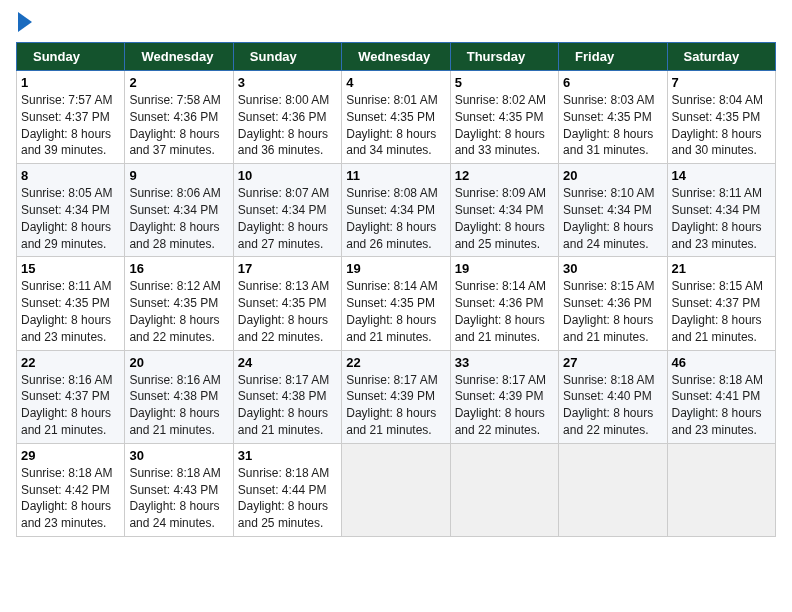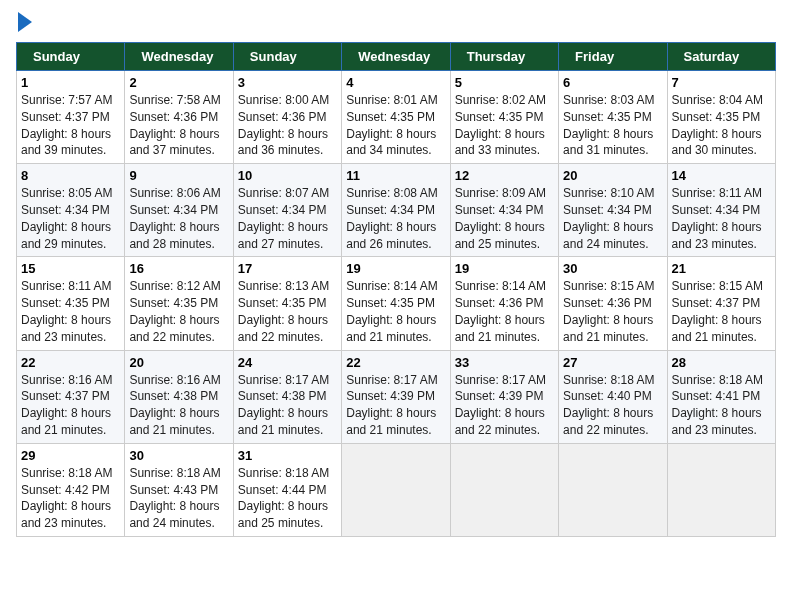--- a/index.html
+++ b/index.html
@@ -224,21 +224,21 @@
         </td>
         <td>
           <span class="day-num">33</span>
           <div class="cell-text">Sunrise: 8:17 AM<br>Sunset: 4:39 PM<br>Daylight: 8 hours<br>and 22 minutes.</div>
         </td>
         <td>
           <span class="day-num">27</span>
           <div class="cell-text">Sunrise: 8:18 AM<br>Sunset: 4:40 PM<br>Daylight: 8 hours<br>and 22 minutes.</div>
         </td>
         <td>
-          <span class="day-num">28</span>
+          <span class="day-num">46</span>
           <div class="cell-text">Sunrise: 8:18 AM<br>Sunset: 4:41 PM<br>Daylight: 8 hours<br>and 23 minutes.</div>
         </td>
       </tr>
       <tr>
         <td>
           <span class="day-num">29</span>
           <div class="cell-text">Sunrise: 8:18 AM<br>Sunset: 4:42 PM<br>Daylight: 8 hours<br>and 23 minutes.</div>
         </td>
         <td>
           <span class="day-num">30</span>

